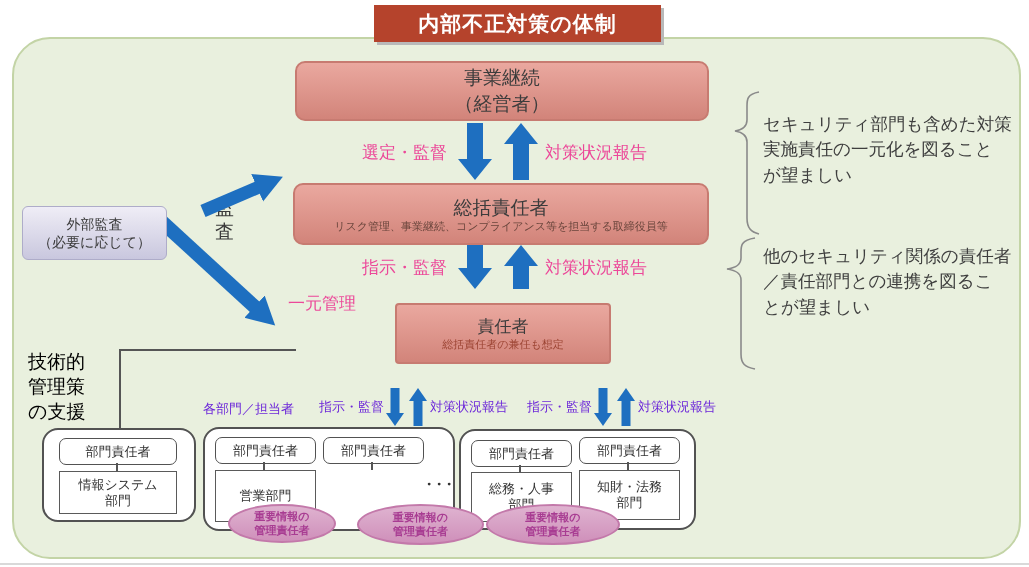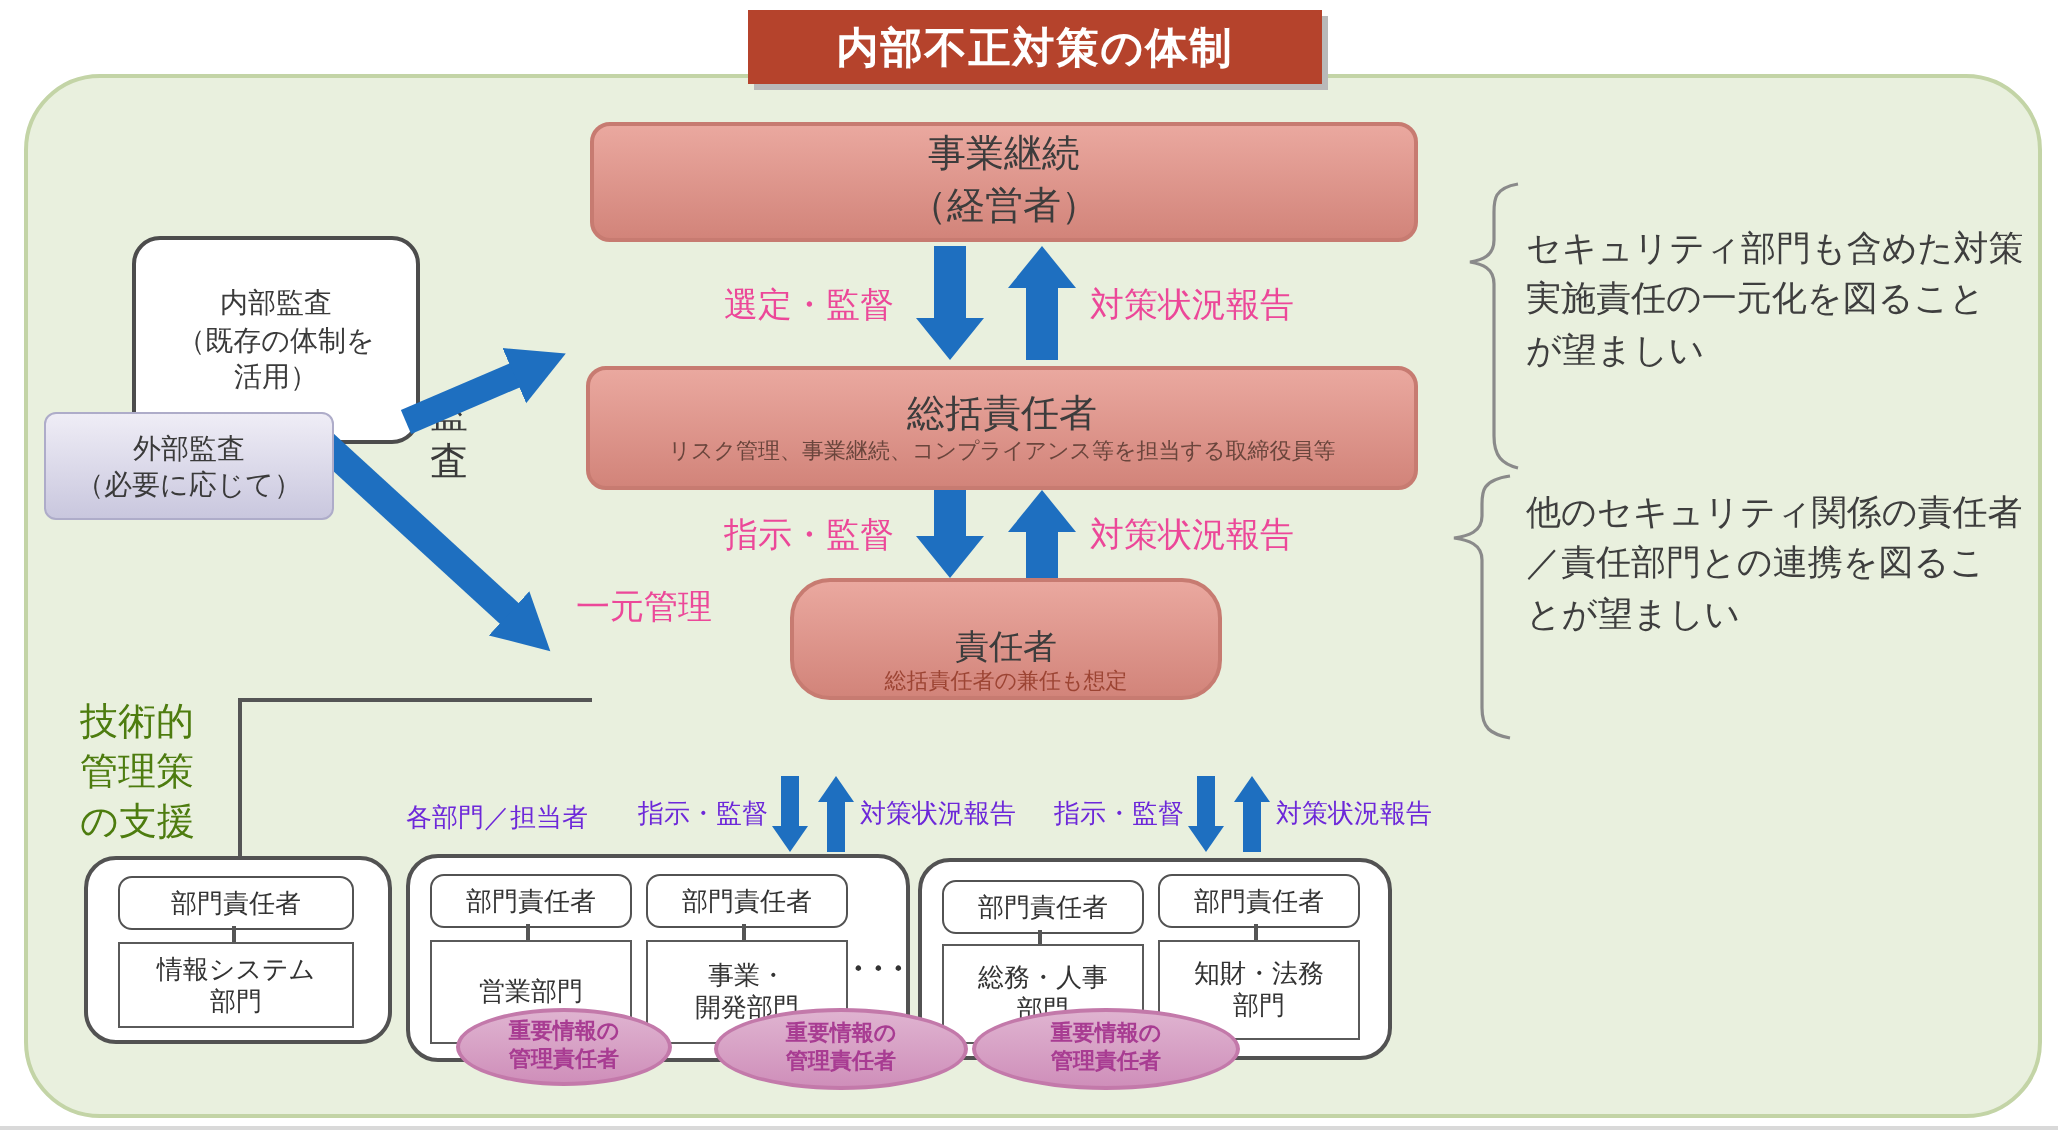--- a/index.html
+++ b/index.html
@@ -101,25 +101,20 @@
     </div>
   <div class="arrow-v big up" style="left:504px;top:245px;height:44px;">
       <div class="shaft"></div>
       <div class="head"></div>
     </div>
   <div class="abs lbl-big" style="left:285px;top:256px;width:162px;text-align:right;">指示・監督</div>
   <div class="abs lbl-big" style="left:545px;top:256px;">対策状況報告</div>
 
   <div class="abs lbl-big" style="left:288px;top:292px;">一元管理</div>
 
-  <div class="abs white-round ctr" style="left:66px;top:118px;width:140px;height:100px;z-index:3;">
-    <div class="ml" style="font-size:14px;line-height:1.35;">内部監査
-（既存の体制を
-活用）</div>
-  </div>
   <div class="abs lavender ctr" style="left:22px;top:206px;width:143px;height:52px;z-index:4;">
     <div class="ml" style="font-size:14px;line-height:1.3;">外部監査
 （必要に応じて）</div>
   </div>
   <div class="abs ml" style="left:215px;top:196px;font-size:19px;line-height:1.25;text-align:center;">監
 査</div>
 
   <svg class="abs" style="left:195px;top:165px;width:100px;height:55px;z-index:3;">
     <defs>
       <marker id="mh1" markerUnits="userSpaceOnUse" markerWidth="30" markerHeight="34" refX="2" refY="17" orient="auto">
@@ -132,29 +127,29 @@
   <svg class="abs" style="left:148px;top:212px;width:150px;height:130px;z-index:3;">
     <defs>
       <marker id="mh2" markerUnits="userSpaceOnUse" markerWidth="30" markerHeight="34" refX="2" refY="17" orient="auto">
         <polygon points="0,2 28,17 0,32" fill="#1e6fc0"></polygon>
       </marker>
     </defs>
     <line x1="12" y1="8" x2="108" y2="96" stroke="#1e6fc0" stroke-width="14" marker-end="url(#mh2)"></line>
   </svg>
 
 
-  <div class="abs salmon ctr" style="left:395px;top:289px;width:212px;height:57px;border-radius:20px;z-index:4;justify-content:flex-end;">
+  <div class="abs salmon ctr" style="left:395px;top:303px;width:212px;height:57px;border-radius:4px;z-index:4;">
     <div style="font-size:17px;color:#3c3c3c;">責任者</div>
     <div class="box-sub" style="color:#9c4433;">総括責任者の兼任も想定</div>
   </div>
 
   <div class="hline" style="left:119px;top:349px;width:177px;"></div>
   <div class="vline" style="left:119px;top:349px;height:80px;"></div>
 
-  <div class="abs ml" style="left:40px;top:349px;font-size:19px;line-height:1.32;color:#4d7c0f;">技術的
+  <div class="abs ml" style="left:28px;top:349px;font-size:19px;line-height:1.32;color:#000000;">技術的
 管理策
 の支援</div>
   <div class="abs lbl-sm" style="left:203px;top:400px;">各部門／担当者</div>
 
   <div class="arrow-v small down" style="left:386px;top:388px;height:38px;">
       <div class="shaft"></div>
       <div class="head"></div>
     </div>
   <div class="arrow-v small up" style="left:409px;top:388px;height:38px;">
       <div class="shaft"></div>
@@ -179,22 +174,20 @@
   <div class="vline" style="left:116px;top:463px;height:8px;"></div>
   <div class="dept ml" style="left:59px;top:471px;width:116px;height:41px;">情報システム
 部門</div>
 
   <div class="abs group" style="left:203px;top:427px;width:248px;height:100px;"></div>
   <div class="mgr" style="left:215px;top:437px;width:99px;height:25px;">部門責任者</div>
   <div class="vline" style="left:263px;top:462px;height:8px;"></div>
   <div class="dept" style="left:215px;top:470px;width:99px;height:50px;">営業部門</div>
   <div class="mgr" style="left:323px;top:437px;width:99px;height:25px;">部門責任者</div>
   <div class="vline" style="left:371px;top:462px;height:8px;"></div>
-  <div class="dept ml" style="left:323px;top:470px;width:99px;height:50px;">事業・
-開発部門</div>
   <div class="abs" style="left:422px;top:476px;font-size:14px;font-weight:bold;color:#333;letter-spacing:-4px;">・・・</div>
 
   <div class="abs group" style="left:459px;top:429px;width:233px;height:97px;"></div>
   <div class="mgr" style="left:471px;top:440px;width:99px;height:25px;">部門責任者</div>
   <div class="vline" style="left:519px;top:465px;height:7px;"></div>
   <div class="dept ml" style="left:471px;top:472px;width:99px;height:48px;">総務・人事
 部門</div>
   <div class="mgr" style="left:579px;top:437px;width:99px;height:25px;">部門責任者</div>
   <div class="vline" style="left:627px;top:462px;height:8px;"></div>
   <div class="dept ml" style="left:579px;top:470px;width:99px;height:48px;">知財・法務

